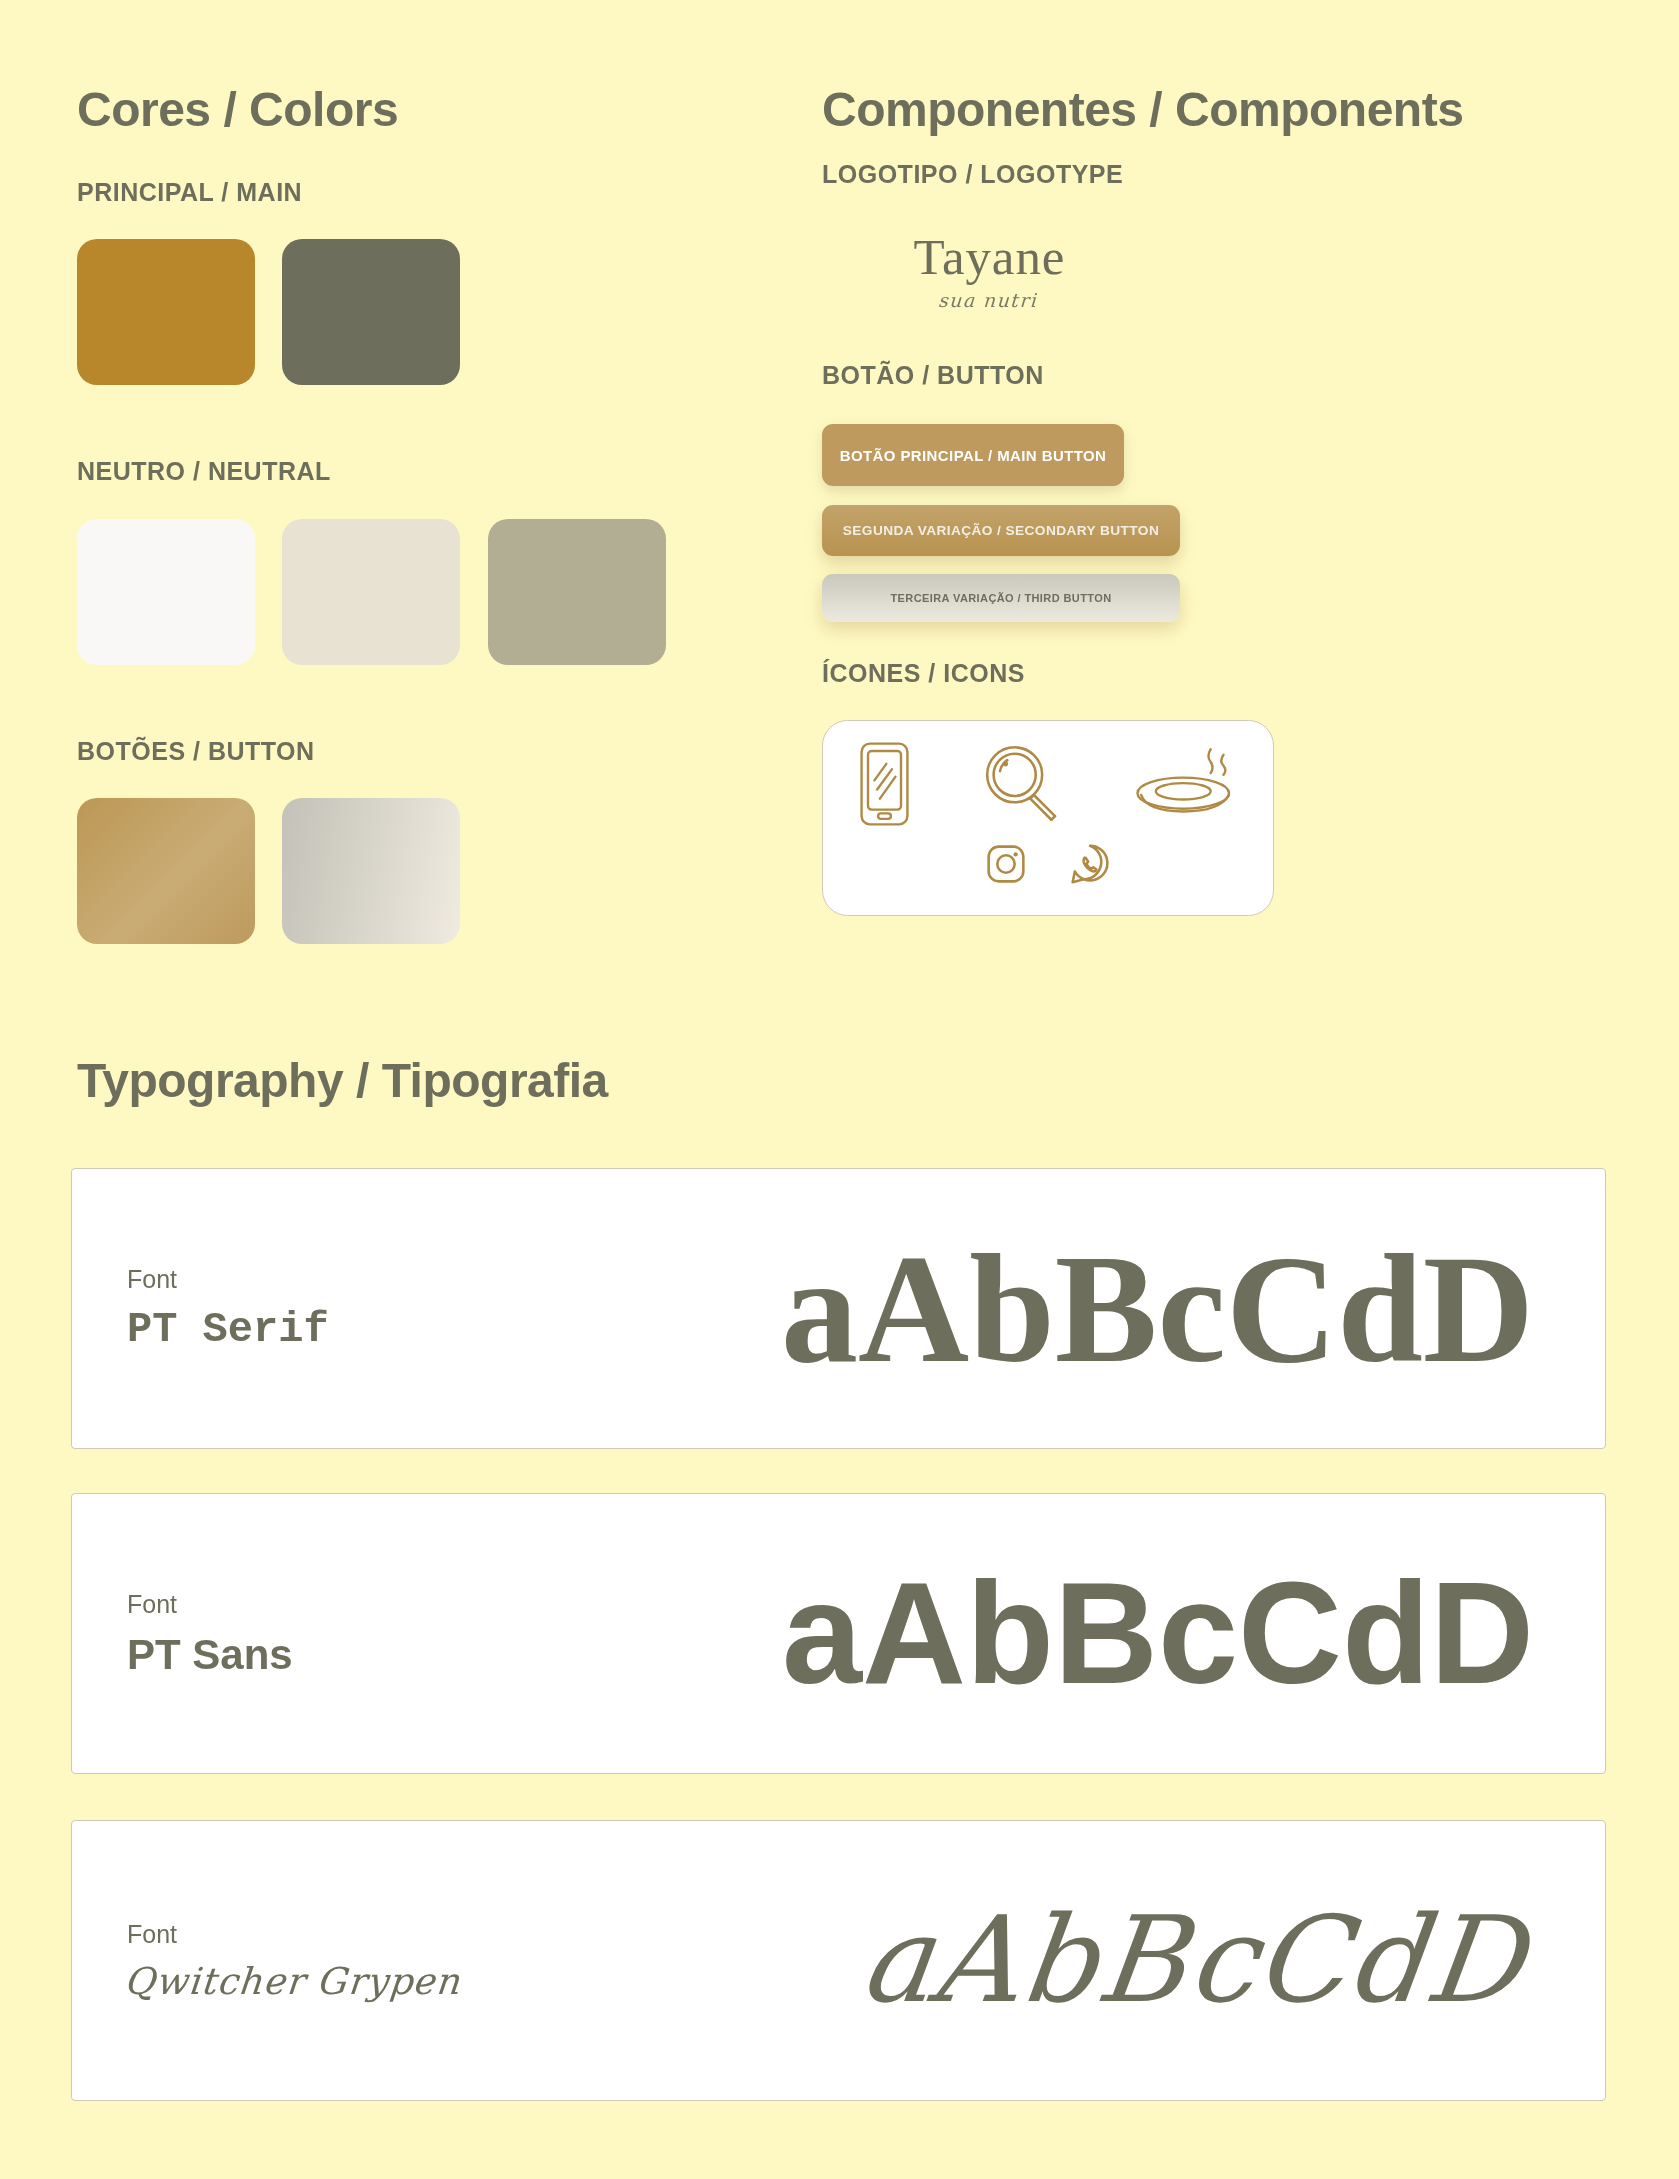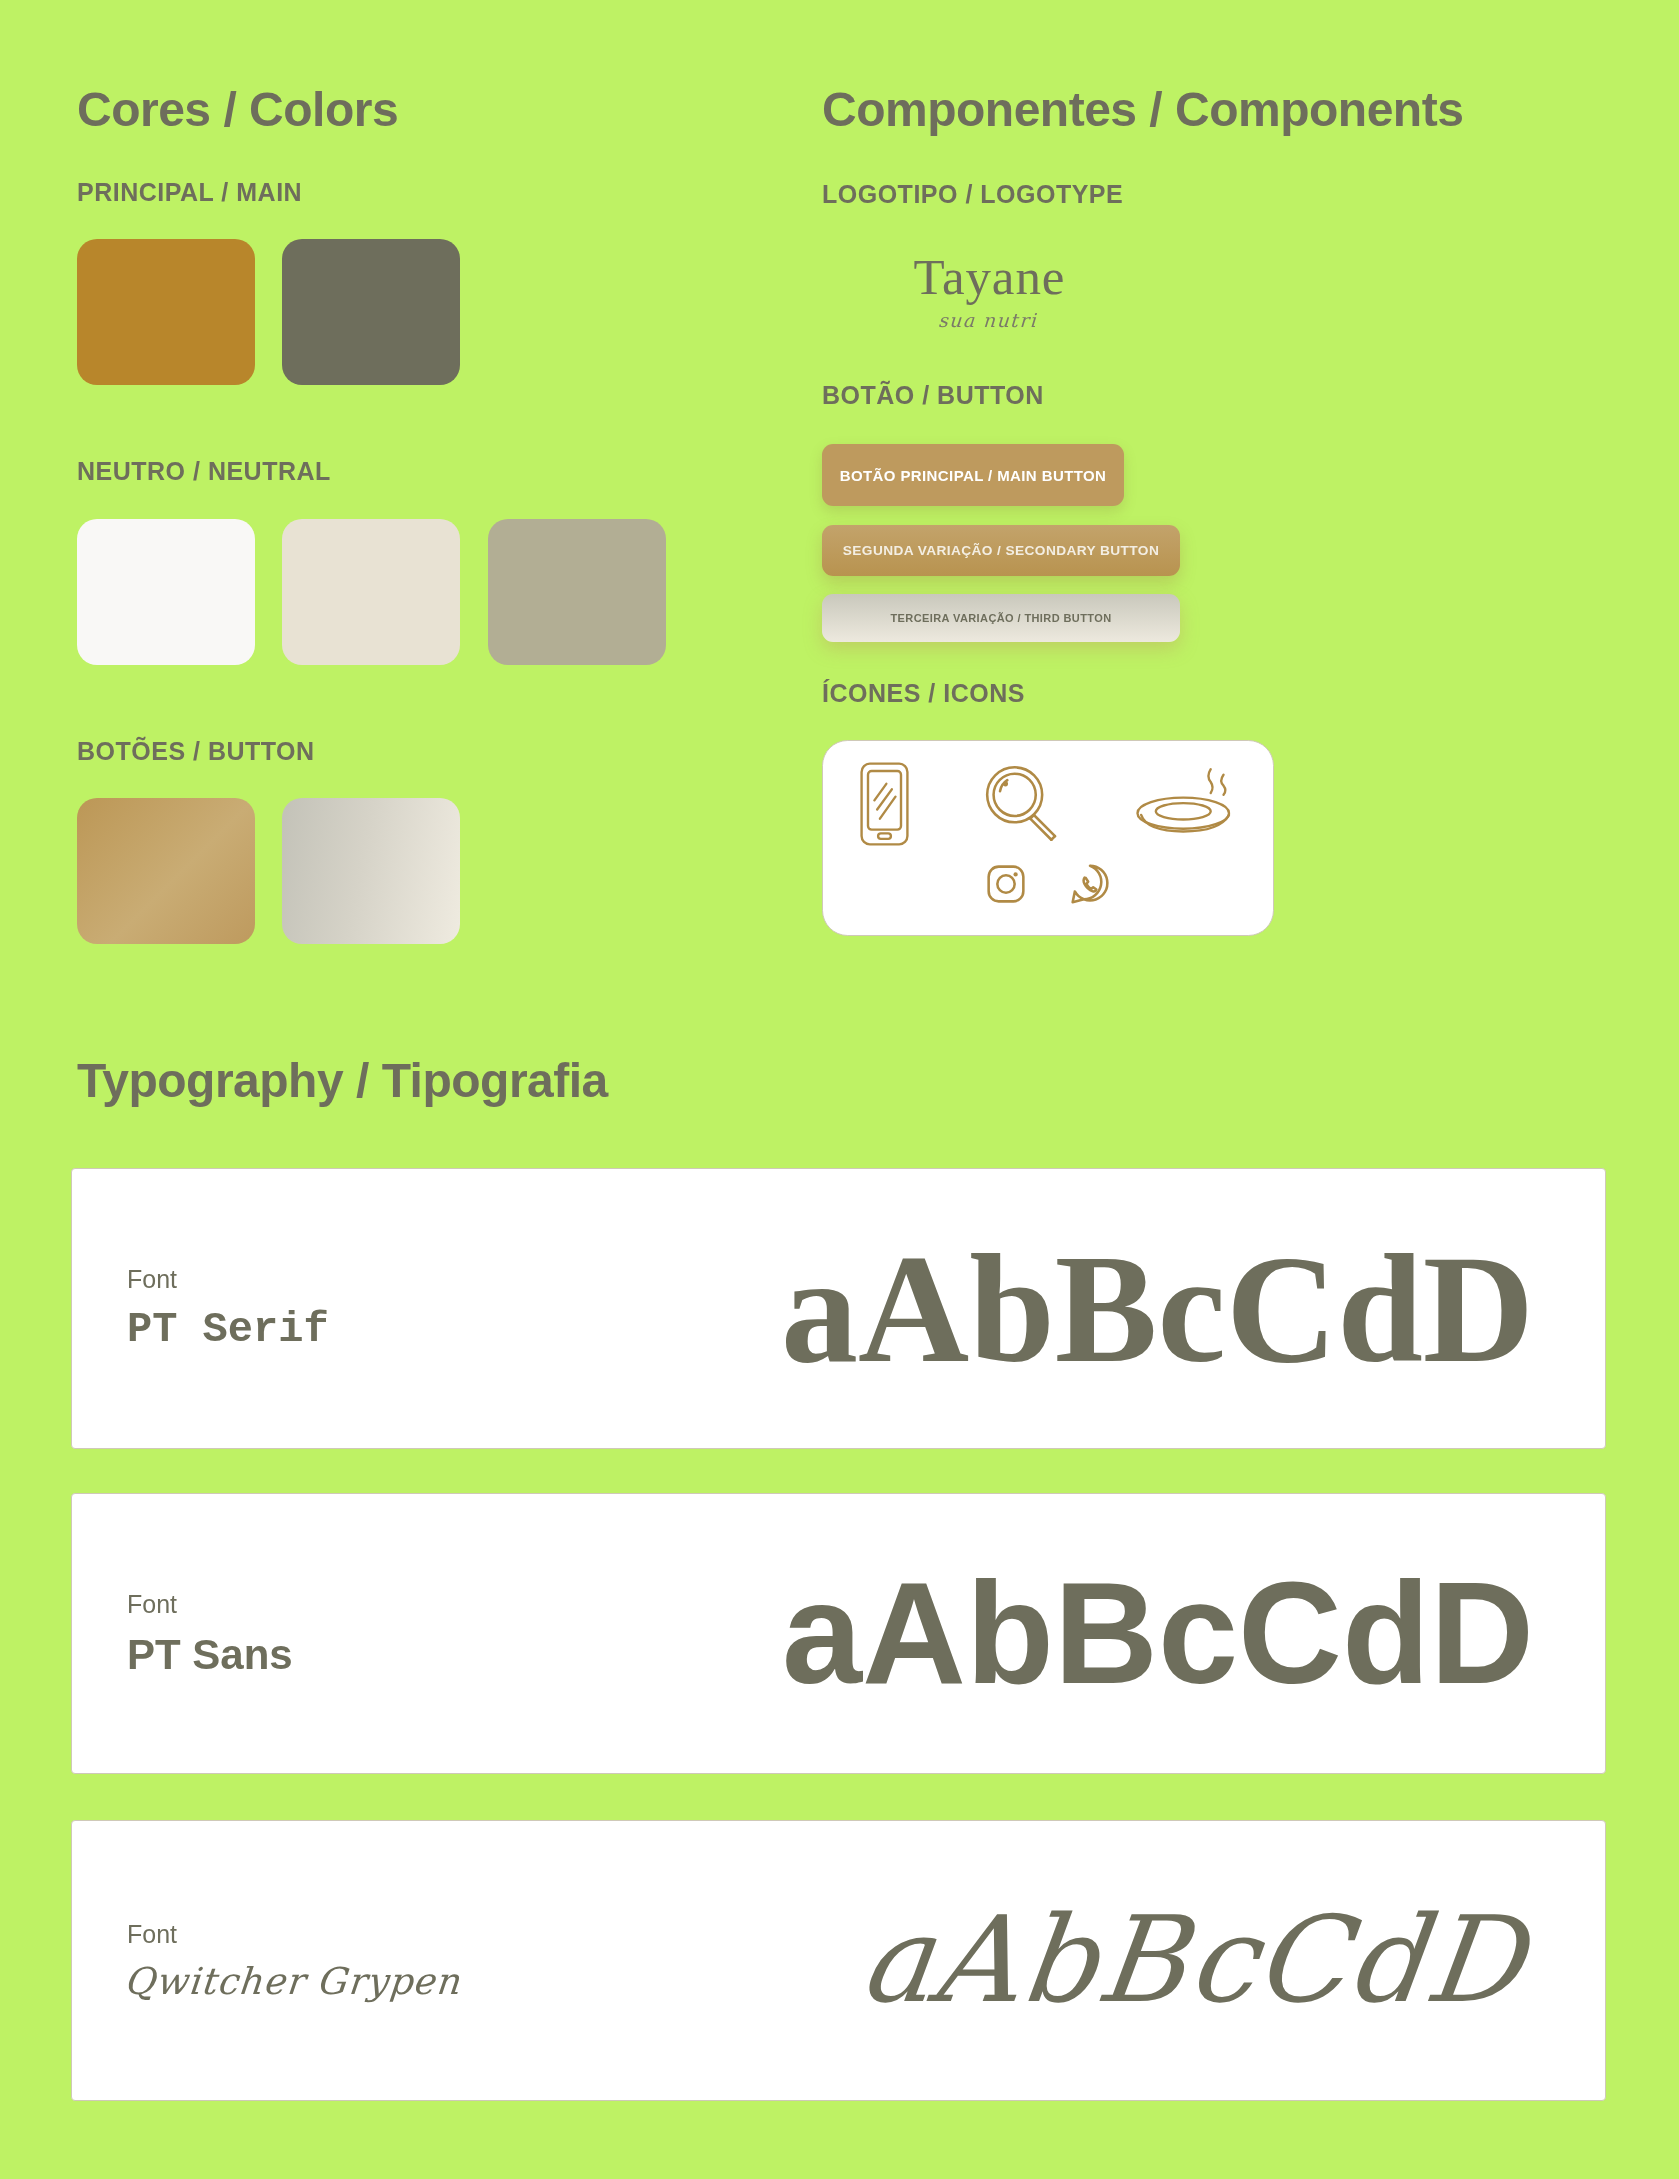--- a/index.html
+++ b/index.html
@@ -10,21 +10,21 @@
     height: 2179px;
     background: #ffffff;
     font-family: "Liberation Sans", sans-serif;
     overflow: hidden;
   }
 
   .page {
     position: relative;
     width: 1679px;
     height: 2179px;
-    background: #bef264;
+    background: #fef9c3;
   }
 
   
   .section-title {
     font-family: "Liberation Sans", sans-serif;
     font-weight: bold;
     font-size: 48px;
     color: #6E6E5C;
     letter-spacing: -0.5px;
     line-height: 1.1;
@@ -288,21 +288,21 @@
         <div class="swatch" style="background:linear-gradient(135deg,#BC9756 0%,#C9AC74 55%,#BE9A5E 100%);"></div>
         <div class="swatch" style="background:linear-gradient(100deg,#C3C2B8 0%,#D6D3C8 45%,#EFEBE0 100%);"></div>
       </div>
     </div>
   </div>
 
   <div class="col-components">
 
     <div class="section-title">Componentes / Components</div>
 
-    <div class="group" style="margin-top:44px;">
+    <div class="group" style="margin-top:24px;">
       <div class="sub-label">LOGOTIPO / LOGOTYPE</div>
       <div class="logo-block">
         <div class="logo-word">Tayane</div>
         <div class="logo-tag">sua nutri</div>
       </div>
     </div>
 
     <div class="group" style="margin-top:51px;">
       <div class="sub-label">BOTÃO / BUTTON</div>
       <div class="btn-stack">

